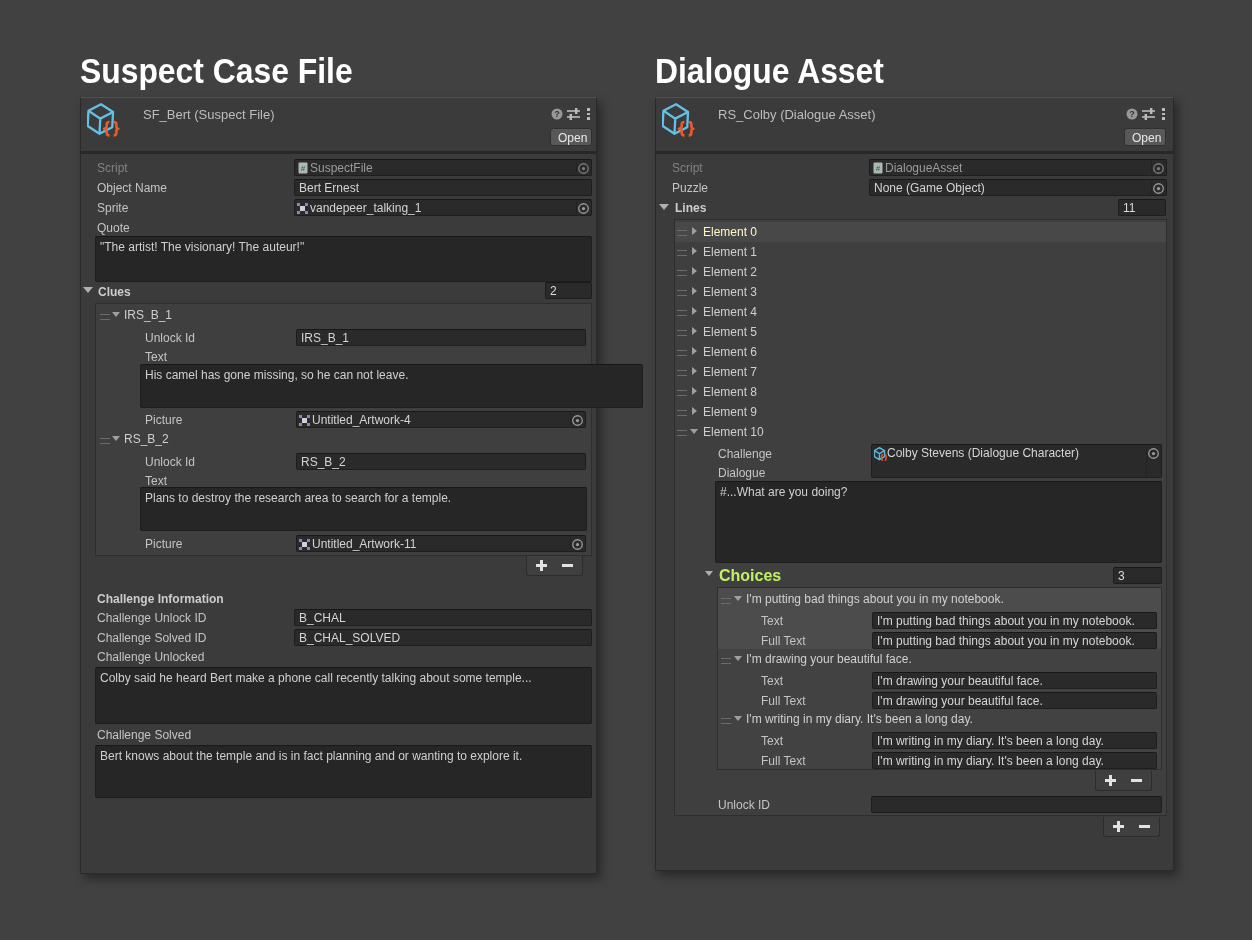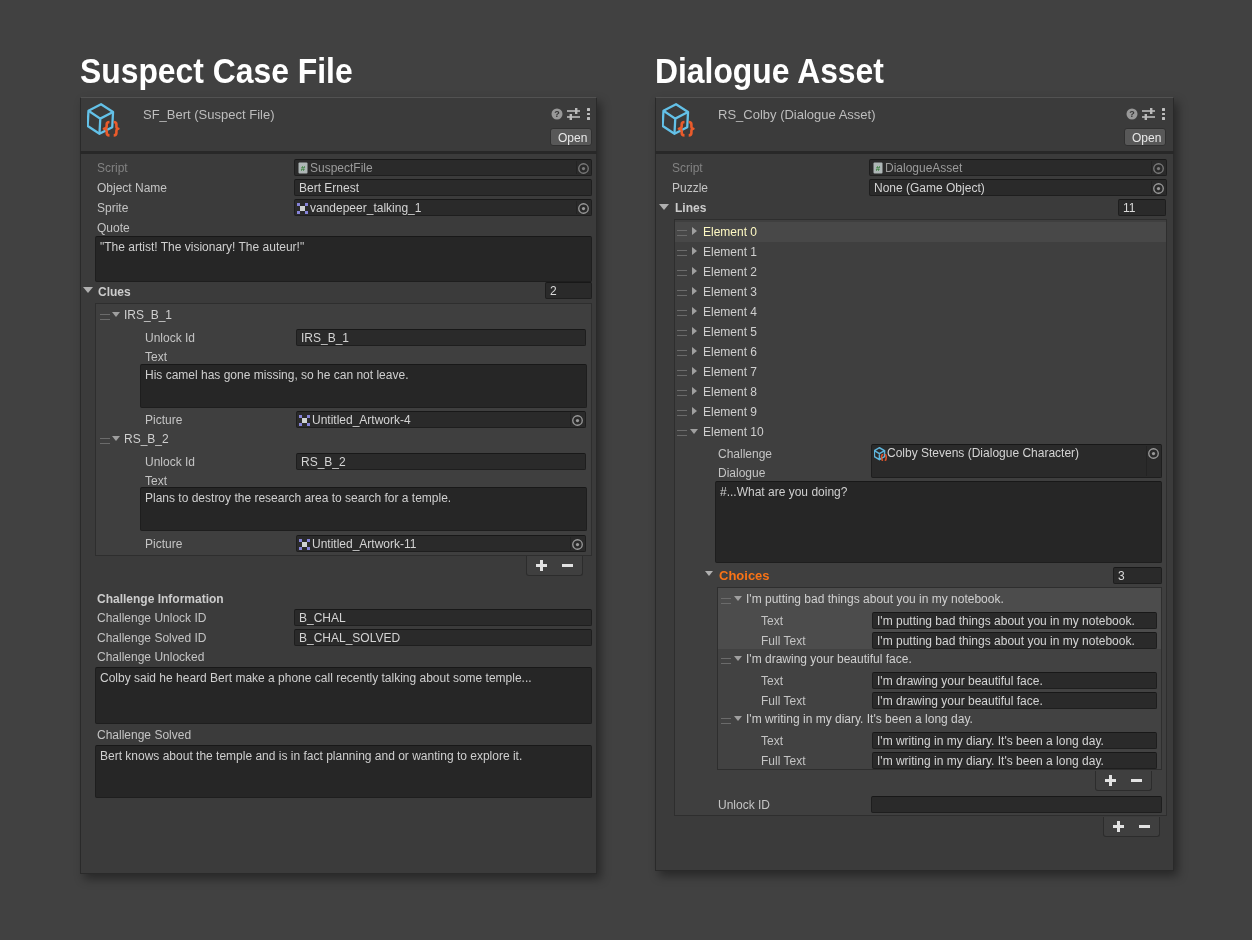--- a/index.html
+++ b/index.html
@@ -83,21 +83,21 @@
   </div>
 <div style="position:absolute;left:95px;top:303px;width:497px;height:253px;background:#3f3f3f;border:1px solid #2e2e2e;box-sizing:border-box"></div>
 <div style="position:absolute;left:100px;top:314px;width:10px;height:4px;border-top:1.6px solid #6b6b6b;border-bottom:1.6px solid #6b6b6b"></div>
 <div style="position:absolute;left:112px;top:312px;width:0;height:0;border-left:4.5px solid transparent;border-right:4.5px solid transparent;border-top:5.4px solid #9f9f9f"></div>
 <div class="t" style="left:124px;top:308px;color:#cfcfcf;font-size:12px">IRS_B_1</div>
 <div class="t" style="left:145px;top:331px;color:#c4c4c4;font-size:12px">Unlock Id</div>
 <div class="fld" style="left:296px;top:329px;width:290px;height:17px">
     <div class="t" style="left:4px;top:1px;color:#d4d4d4">IRS_B_1</div>
   </div>
 <div class="t" style="left:145px;top:350px;color:#c4c4c4;font-size:12px">Text</div>
-<div class="fld" style="left:140px;top:364px;width:447px;height:44px;background:#262626">
+<div class="fld" style="left:140px;top:364px;width:503px;height:44px;background:#262626">
     <div class="t" style="left:4px;top:3px;color:#cfcfcf">His camel has gone missing, so he can not leave.</div>
   </div>
 <div class="t" style="left:145px;top:413px;color:#c4c4c4;font-size:12px">Picture</div>
 <div class="fld" style="left:296px;top:411px;width:290px;height:17px">
     <svg style="position:absolute;left:2px;top:3px" width="11" height="11" viewBox="0 0 11 11">
       <rect x="0" y="0" width="3" height="3" fill="#8583d8"></rect>
       <rect x="8" y="0" width="3" height="3" fill="#8583d8"></rect>
       <rect x="0" y="8" width="3" height="3" fill="#8583d8"></rect>
       <rect x="8" y="8" width="3" height="3" fill="#8583d8"></rect>
       <rect x="3" y="3" width="5" height="5" fill="#cfd2d2"></rect>
@@ -262,21 +262,21 @@
     <svg style="position:absolute;right:1px;top:2px" width="13" height="13" viewBox="0 0 12 12">
       <circle cx="6" cy="6" r="4.4" fill="none" stroke="#9a9a9a" stroke-width="1.2"></circle>
       <circle cx="6" cy="6" r="1.5" fill="#9a9a9a"></circle>
     </svg>
   </div>
 <div class="t" style="left:718px;top:466px;color:#c4c4c4;font-size:12px">Dialogue</div>
 <div class="fld" style="left:715px;top:481px;width:447px;height:82px;background:#262626">
     <div class="t" style="left:4px;top:3px;color:#cfcfcf">#...What are you doing?</div>
   </div>
 <div style="position:absolute;left:705px;top:571px;width:0;height:0;border-left:4.5px solid transparent;border-right:4.5px solid transparent;border-top:5.4px solid #b0b0b0"></div>
-<div class="t" style="left:719px;top:568px;color:#f97316;font-weight:700;font-size:13px">Choices</div>
+<div class="t" style="left:719px;top:568px;color:#bef264;font-weight:700;font-size:16px">Choices</div>
 <div class="fld" style="left:1113px;top:567px;width:49px;height:17px">
     <div class="t" style="left:4px;top:1px;color:#dadada">3</div>
   </div>
 <div style="position:absolute;left:717px;top:587px;width:445px;height:183px;background:#424242;border:1px solid #2e2e2e;box-sizing:border-box"></div>
 <div style="position:absolute;left:718px;top:588px;width:443px;height:61px;background:#4c4c4c"></div>
 <div style="position:absolute;left:721px;top:598px;width:10px;height:4px;border-top:1.6px solid #6b6b6b;border-bottom:1.6px solid #6b6b6b"></div>
 <div style="position:absolute;left:734px;top:596px;width:0;height:0;border-left:4.25px solid transparent;border-right:4.25px solid transparent;border-top:5.1px solid #9f9f9f"></div>
 <div class="t" style="left:746px;top:592px;color:#d0d0d0;font-size:12px">I'm putting bad things about you in my notebook.</div>
 <div class="t" style="left:761px;top:614px;color:#c4c4c4;font-size:12px">Text</div>
 <div class="fld" style="left:872px;top:612px;width:285px;height:17px">

